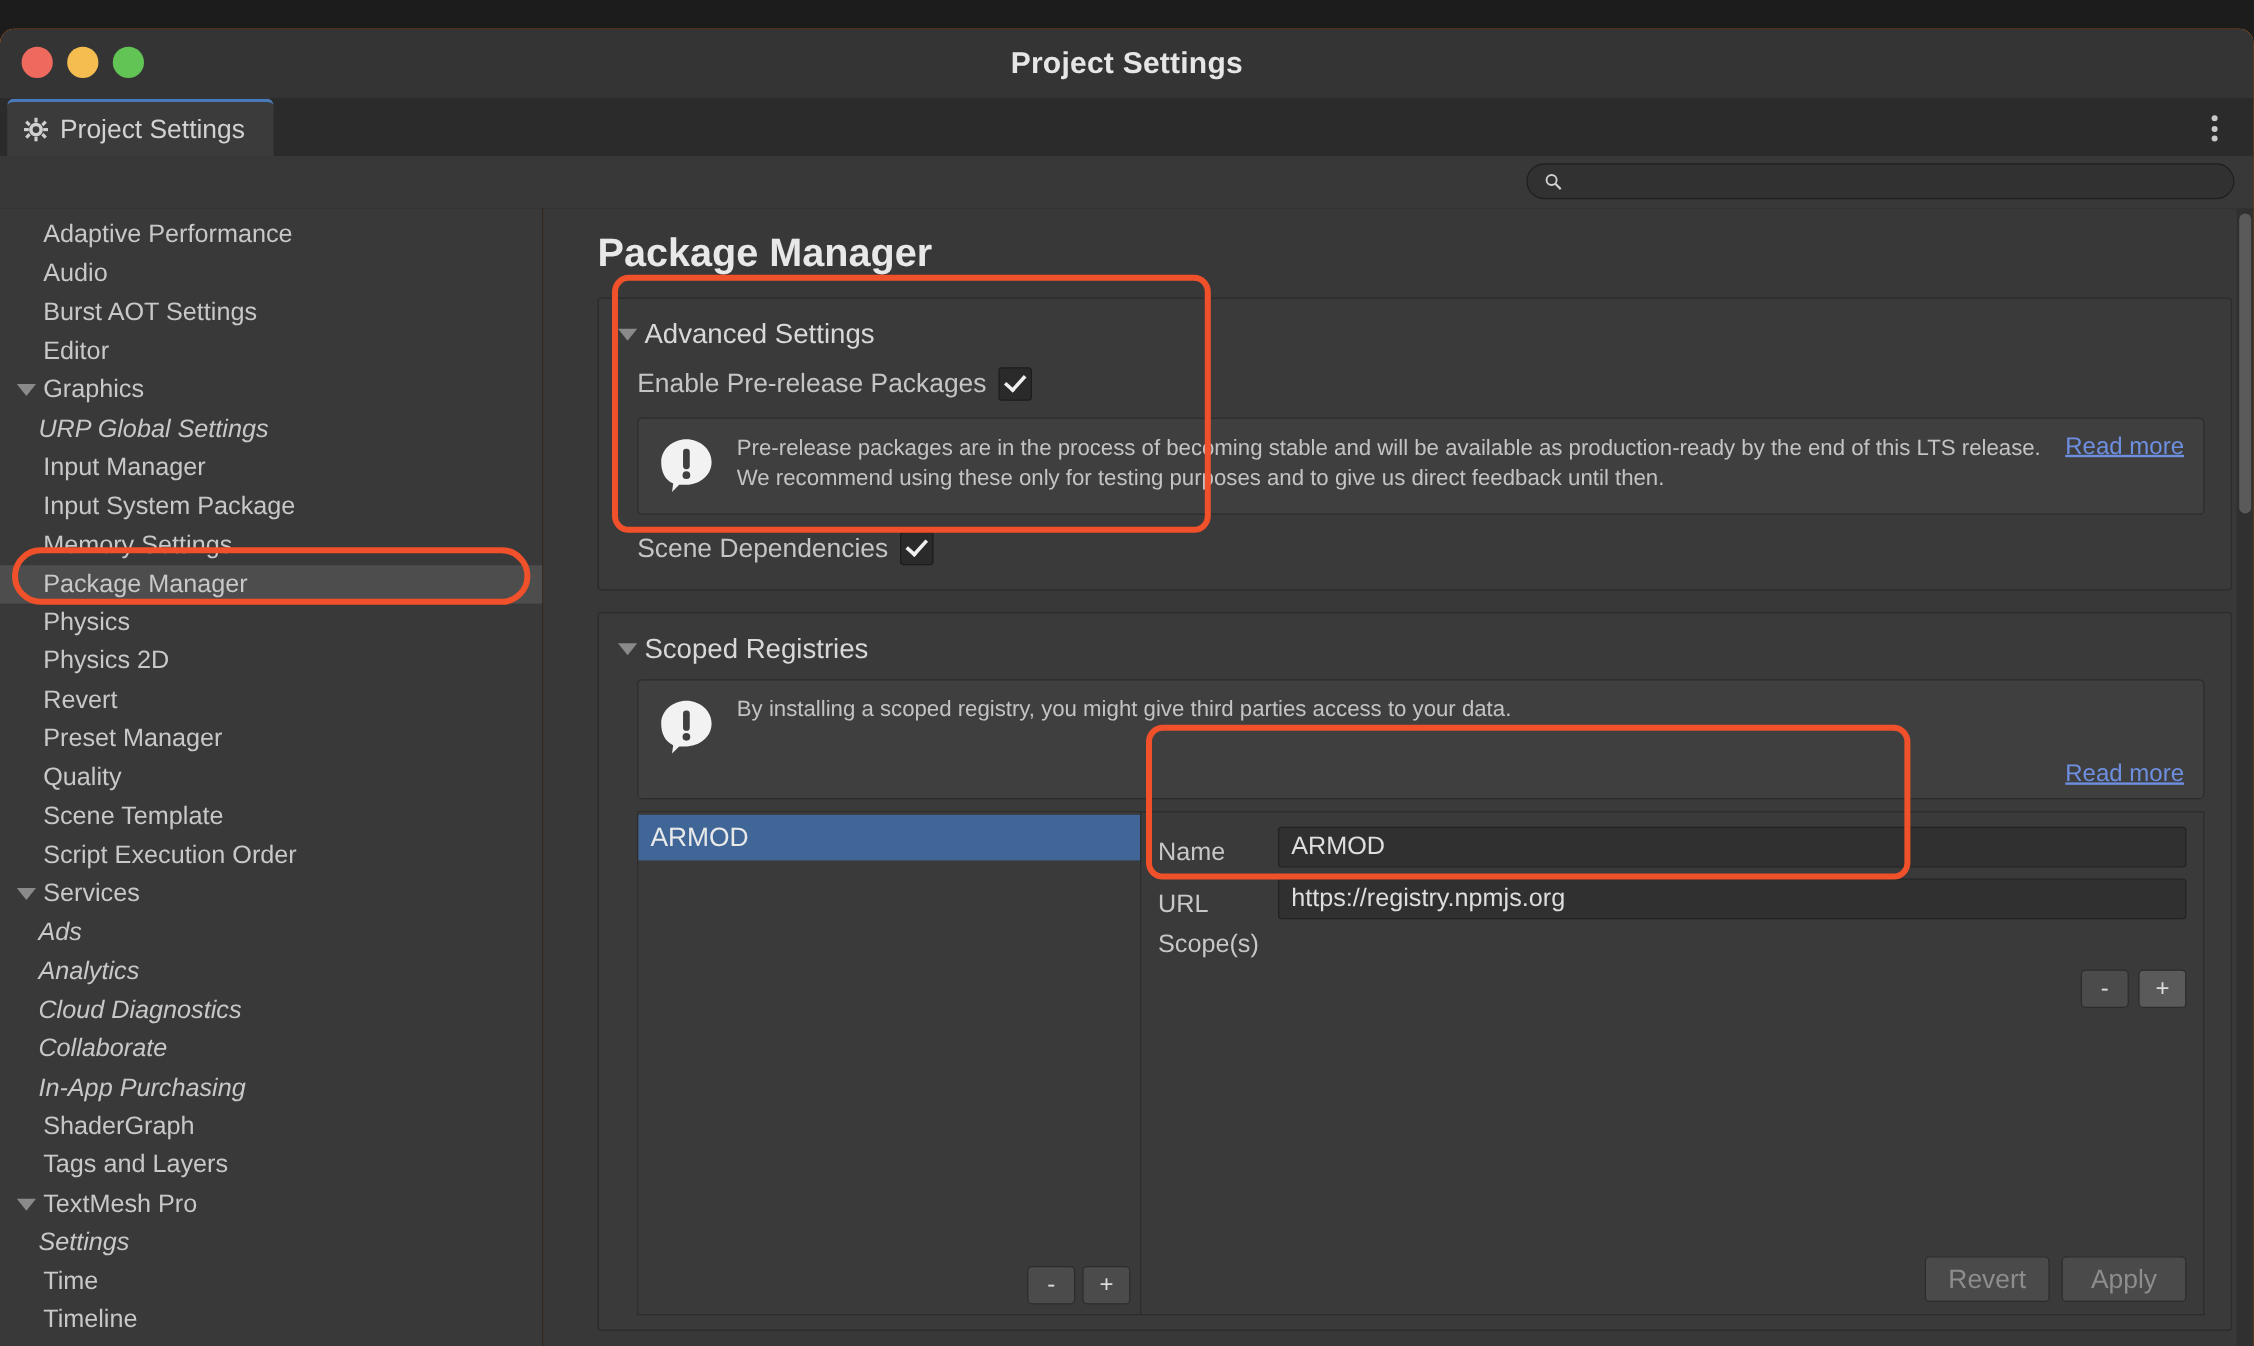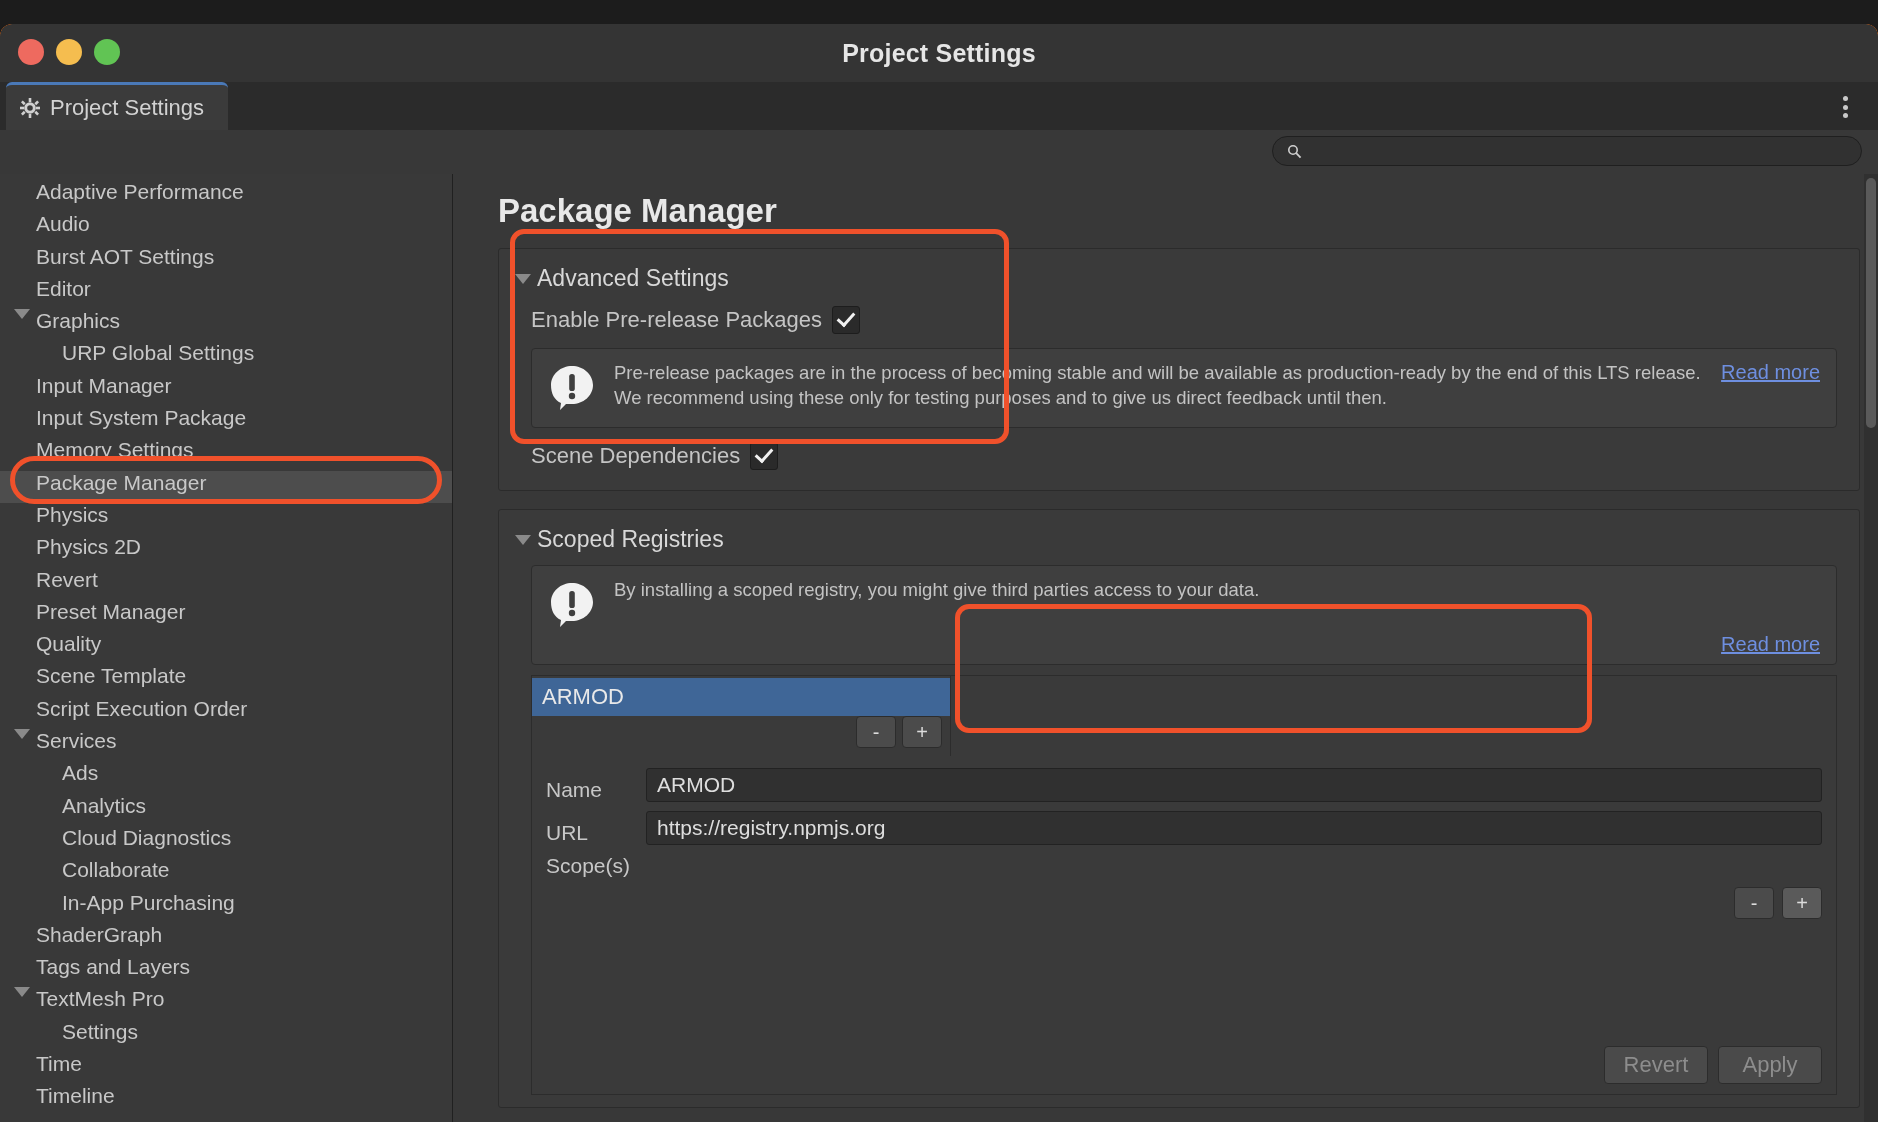--- a/index.html
+++ b/index.html
@@ -150,27 +150,28 @@
     width: 452px;
     height: 972px;
     background: #393939;
     border-right: 1px solid #202020;
     overflow: hidden;
   }
   .nav-list { padding-top: 6px; }
   .nav-item {
     height: 32.3px;
     display: flex;
+    align-items: center;
     color: #c8c8c8;
     font-size: 21px;
     padding-left: 14px;
     box-sizing: border-box;
     white-space: nowrap;
   }
-  .nav-item.depth1 { padding-left: 62px; }
+  .nav-item.depth1 { padding-left: 32px; font-style: italic; }
   .nav-item.selected { background: #4d4d4d; }
   .twirl {
     width: 0; height: 0;
     border-left: 8px solid transparent;
     border-right: 8px solid transparent;
     border-top: 10px solid #8a8a8a;
     margin-right: 6px;
     flex: 0 0 auto;
   }
   .twirl-pad { width: 22px; flex: 0 0 auto; }
@@ -289,21 +290,20 @@
   }
 
   
   .reg-body {
     display: flex;
     margin: 10px 22px 0 32px;
     border: 1px solid #2c2c2c;
     background: #3a3a3a;
     height: 420px;
     box-sizing: border-box;
-    flex-direction: column;
   }
   .reg-list {
     width: 418px;
     border-right: 1px solid #2c2c2c;
     background: #3a3a3a;
     display: flex;
     flex-direction: column;
     flex: 0 0 auto;
   }
   .reg-list-items { flex: 1 1 auto; padding-top: 2px; }

